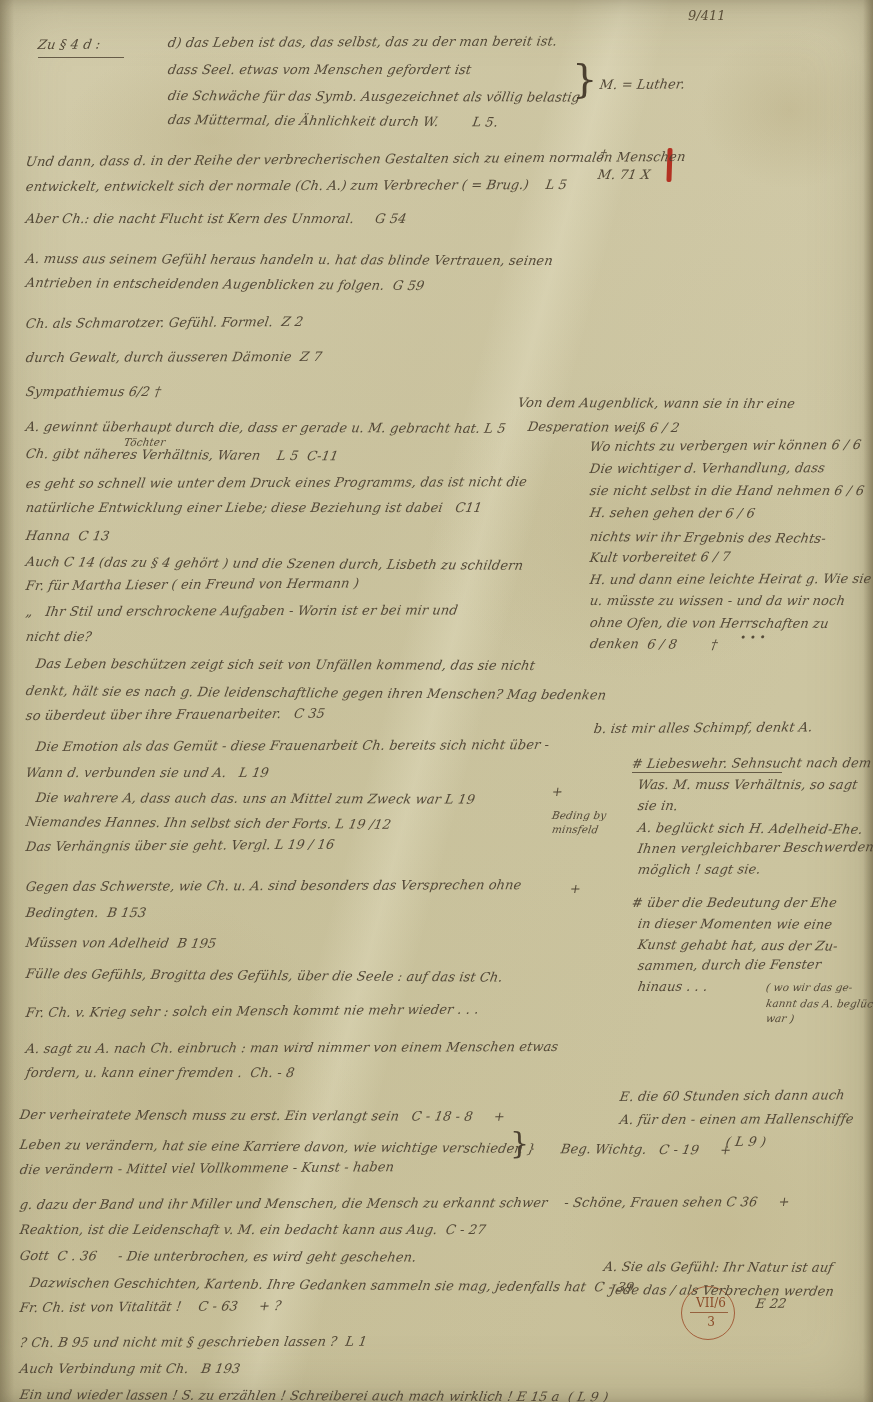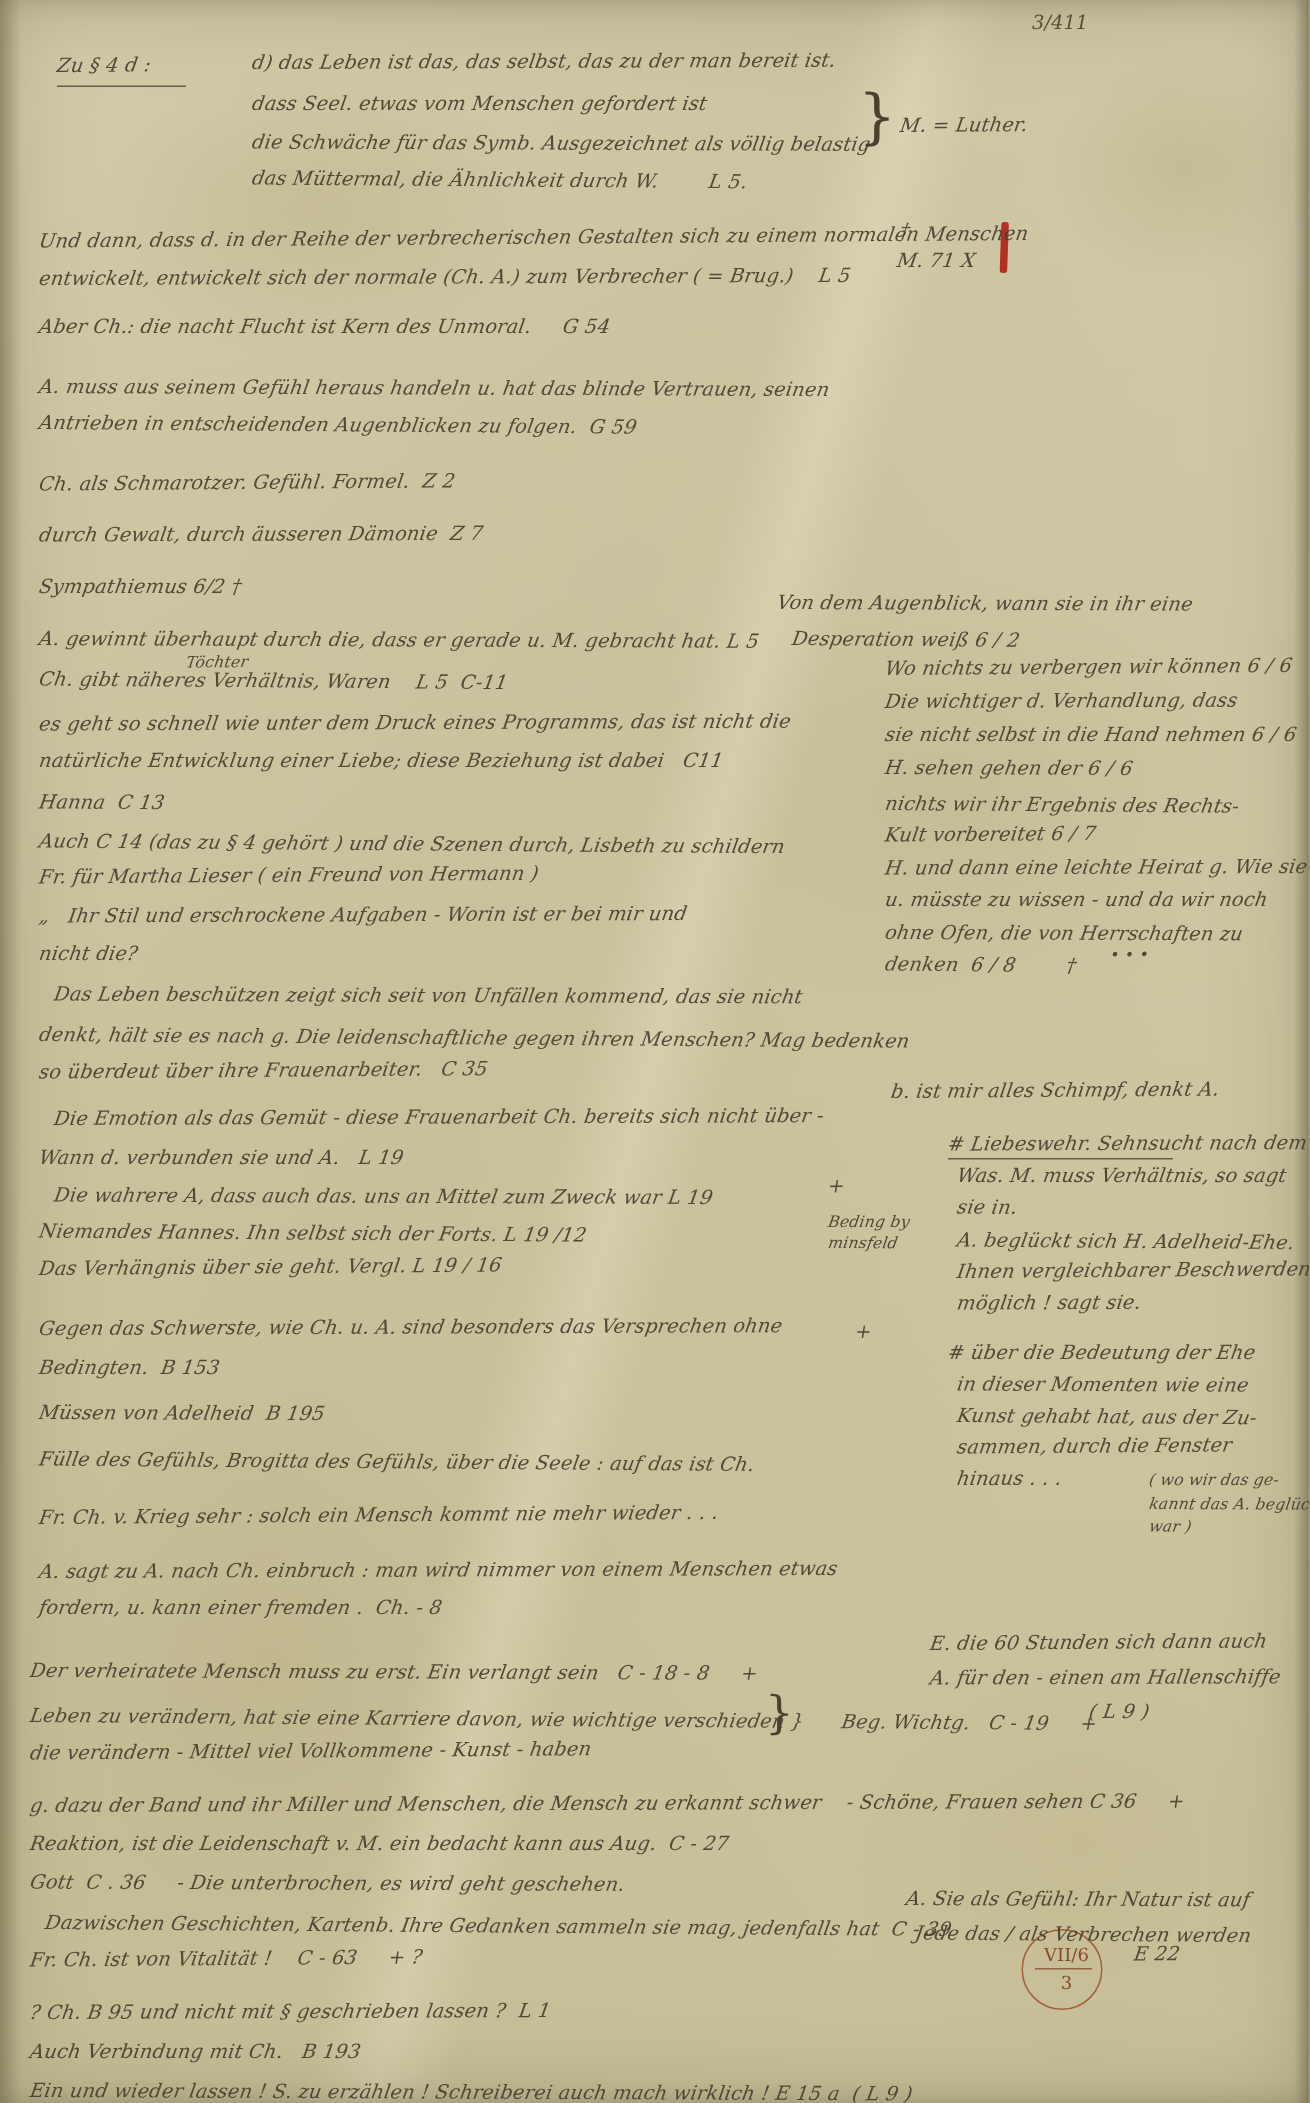--- a/index.html
+++ b/index.html
@@ -146,21 +146,21 @@
   <div class="stain" style="left:60px;top:40px;width:300px;height:200px;background:radial-gradient(ellipse at center, rgba(176,163,118,0.30), rgba(176,163,118,0) 70%);"></div>
   <div class="stain" style="left:420px;top:380px;width:420px;height:300px;background:radial-gradient(ellipse at center, rgba(180,168,124,0.25), rgba(180,168,124,0) 70%);"></div>
   <div class="stain" style="left:0px;top:900px;width:360px;height:420px;background:radial-gradient(ellipse at center, rgba(172,158,112,0.22), rgba(172,158,112,0) 70%);"></div>
   <div class="stain" style="left:560px;top:1080px;width:320px;height:300px;background:radial-gradient(ellipse at center, rgba(186,172,126,0.25), rgba(186,172,126,0) 70%);"></div>
   <div class="stain" style="left:700px;top:30px;width:180px;height:160px;background:radial-gradient(ellipse at center, rgba(168,154,108,0.28), rgba(168,154,108,0) 70%);"></div>
   <div class="crease" style="left:0;top:0;width:873px;height:1402px;background:linear-gradient(105deg, rgba(255,255,240,0.0) 46%, rgba(255,252,230,0.22) 50%, rgba(255,255,240,0.0) 54%);"></div>
   <div class="torn"></div>
   <div class="torn-left"></div>
   <div class="edge-dark"></div>
 
-  <div class="pagenum">3/411</div>
+  <div class="pagenum">9/411</div>
 
   <div class="redmark" style="left:667px;top:148px;"></div>
 
   <div class="brace" style="left:572px;top:58px;">}</div>
   <div class="brace" style="left:510px;top:1128px;font-size:30px;">}</div>
 
   <div class="underline" style="left:38px;top:57px;width:86px;"></div>
   <div class="underline" style="left:632px;top:772px;width:150px;"></div>
 
   <div class="redmark2"></div>

